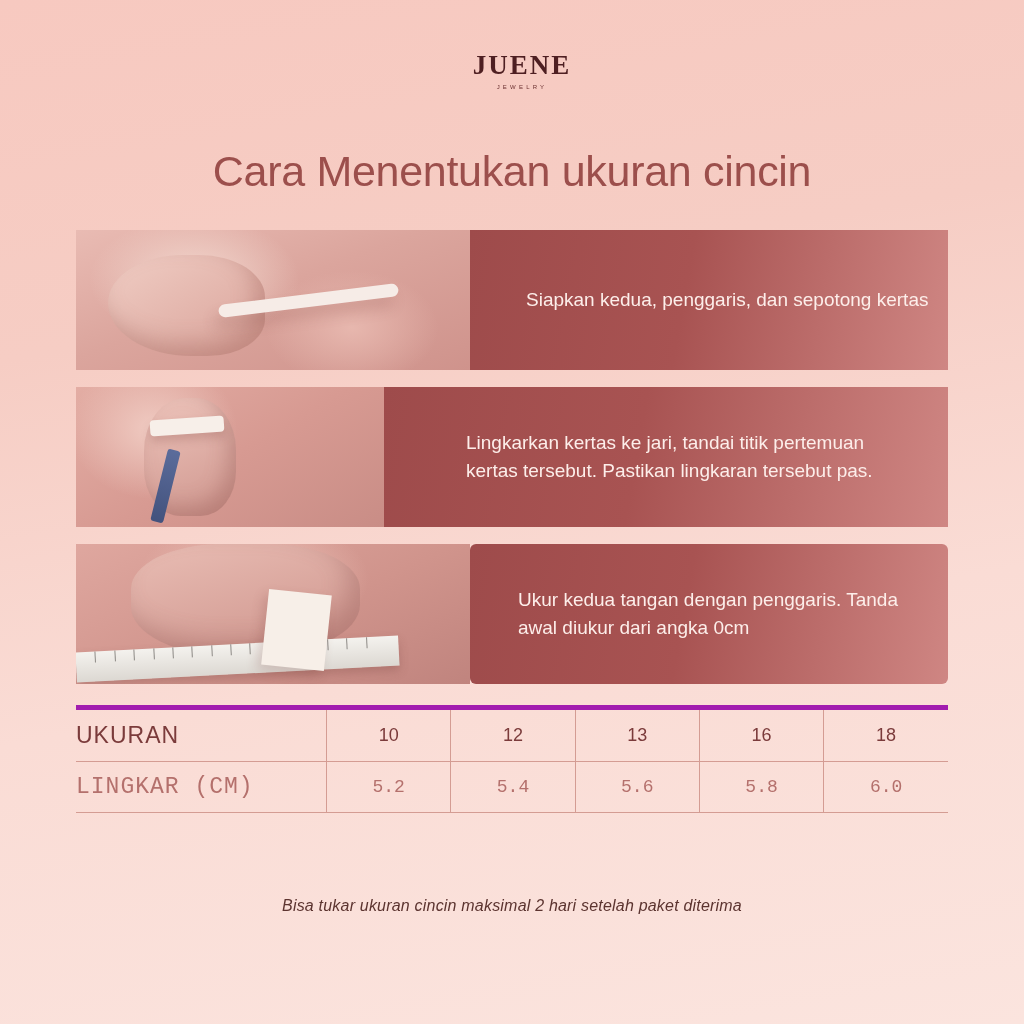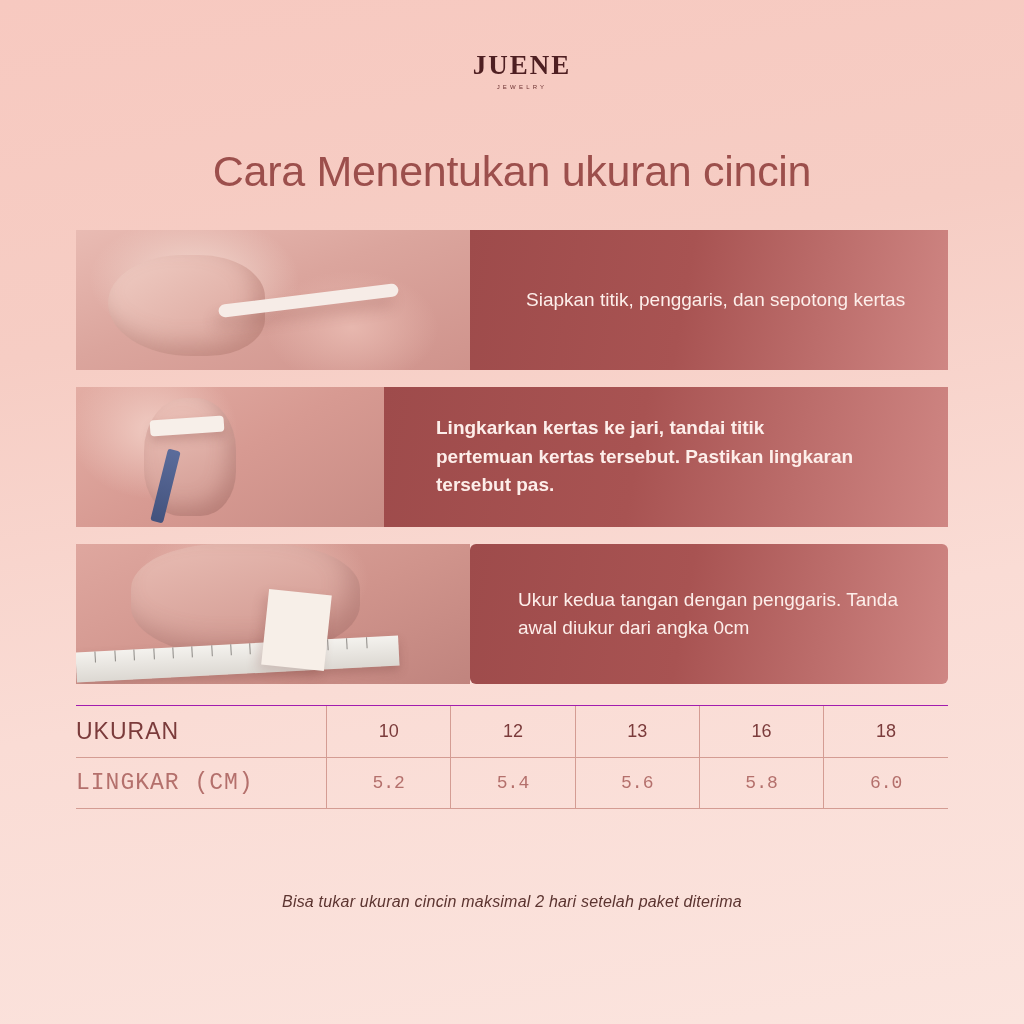--- a/index.html
+++ b/index.html
@@ -71,21 +71,21 @@
     align-items: center;
     padding: 0 0 0 56px;
   }
   .step-text p {
     color: #fdeeea;
     font-size: 19px;
     line-height: 1.5;
     max-width: 420px;
   }
   .step2 .step-photo { flex: 0 0 308px; }
-  .step2 .step-text { padding-left: 52px; font-weight: bold; }
+  .step2 .step-text { padding-left: 82px; }
   .step3 .step-text { padding-left: 48px; border-radius: 6px; }
 
   
   .ph {
     position: absolute;
     inset: 0;
   }
   .ph-1 {
     background:
       radial-gradient(ellipse 150px 90px at 30% 35%, #f3d8cf 0%, rgba(243,216,207,0) 70%),
@@ -206,21 +206,21 @@
     text-align: center;
     font-size: 18px;
     color: #7b3b3b;
     width: 124px;
     border-left: 1px solid #d49c93;
   }
   .cell.second { color: #b4706c; }
   .tr-top td, .tr-top th {
     border-bottom: 1px solid #d49c93;
   }
-  .tr-top td, .tr-top th { border-top: 1px solid #a21caf; }
+  .tr-top td, .tr-top th { border-top: 5px solid #a21caf; }
   .tr-bot td, .tr-bot th { border-bottom: 1px solid #d49c93; font-family: Liberation Mono, monospace; }
 
   
   .footnote {
     margin-top: 84px;
     text-align: center;
     font-size: 16px;
     color: #5c3430;
     letter-spacing: 0.2px;
     font-style: italic;
@@ -236,21 +236,21 @@
 
 <h1 class="page-title">Cara Menentukan ukuran cincin</h1>
 
 <div class="steps">
 
   <div class="step step1">
     <div class="step-photo">
       <div class="ph ph-1"></div>
     </div>
     <div class="step-text">
-      <p>Siapkan titik, penggaris, dan sepotong kertas</p>
+      <p>Siapkan kedua, penggaris, dan sepotong kertas</p>
     </div>
   </div>
 
   <div class="step step2">
     <div class="step-photo">
       <div class="ph ph-2">
         <div class="ph-2-pen"></div>
       </div>
     </div>
     <div class="step-text">

